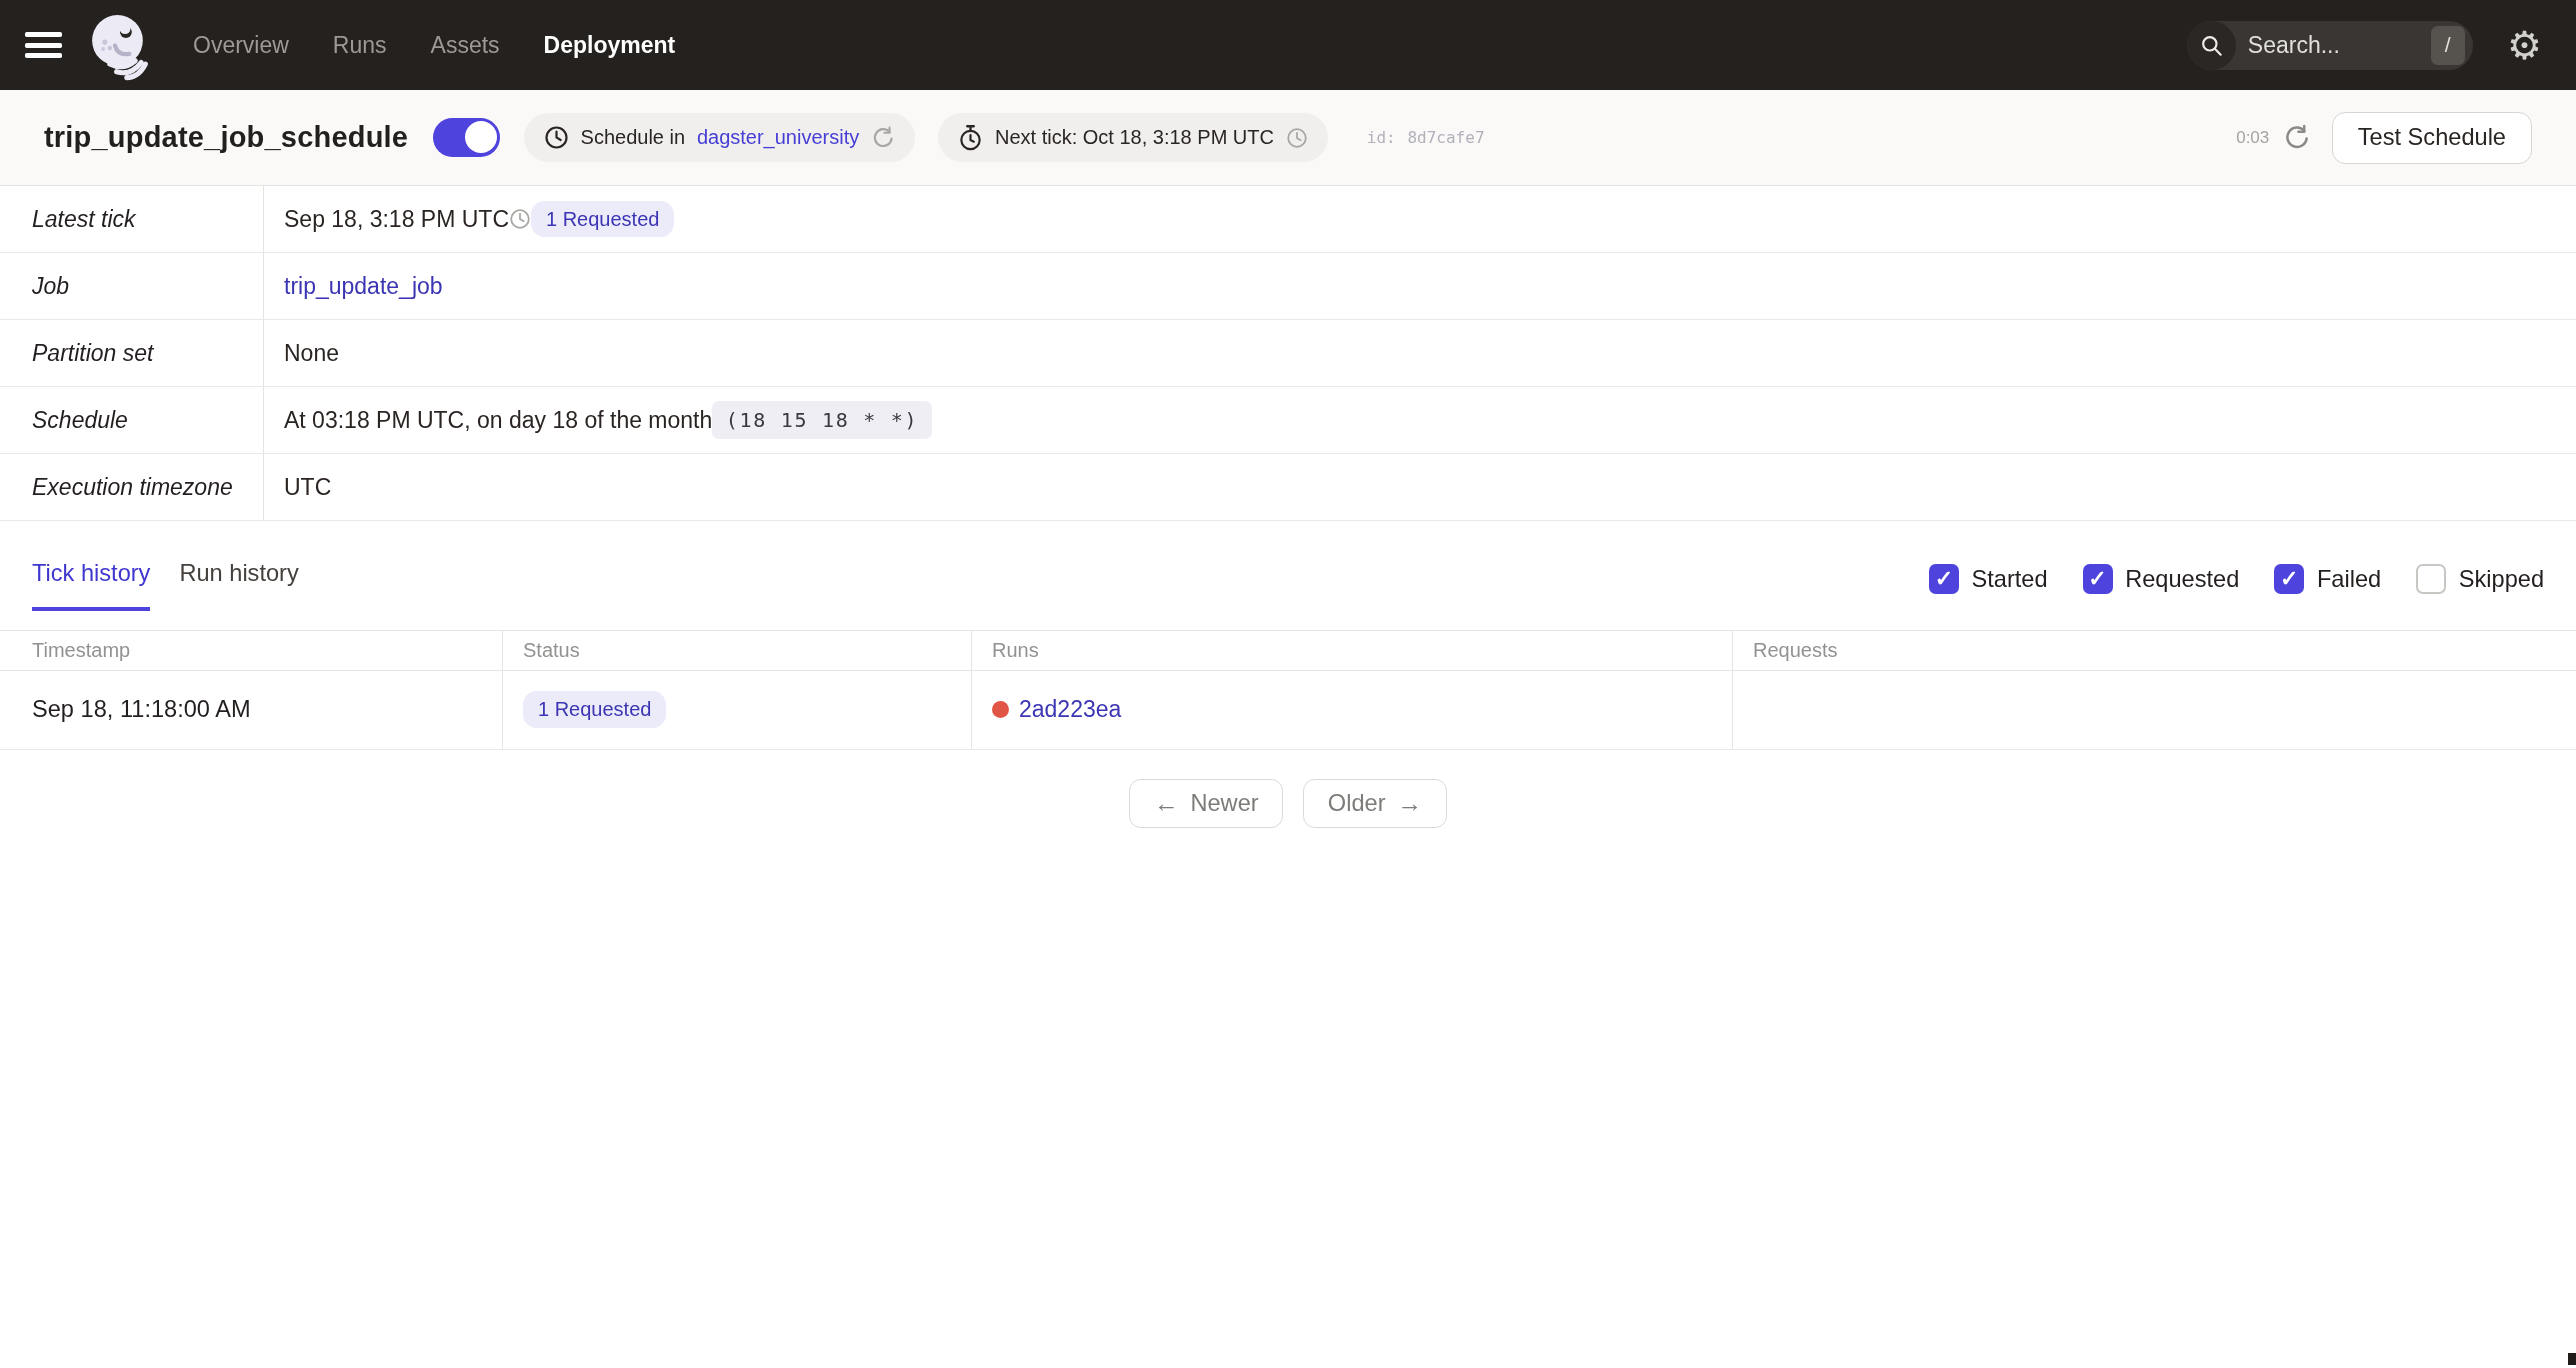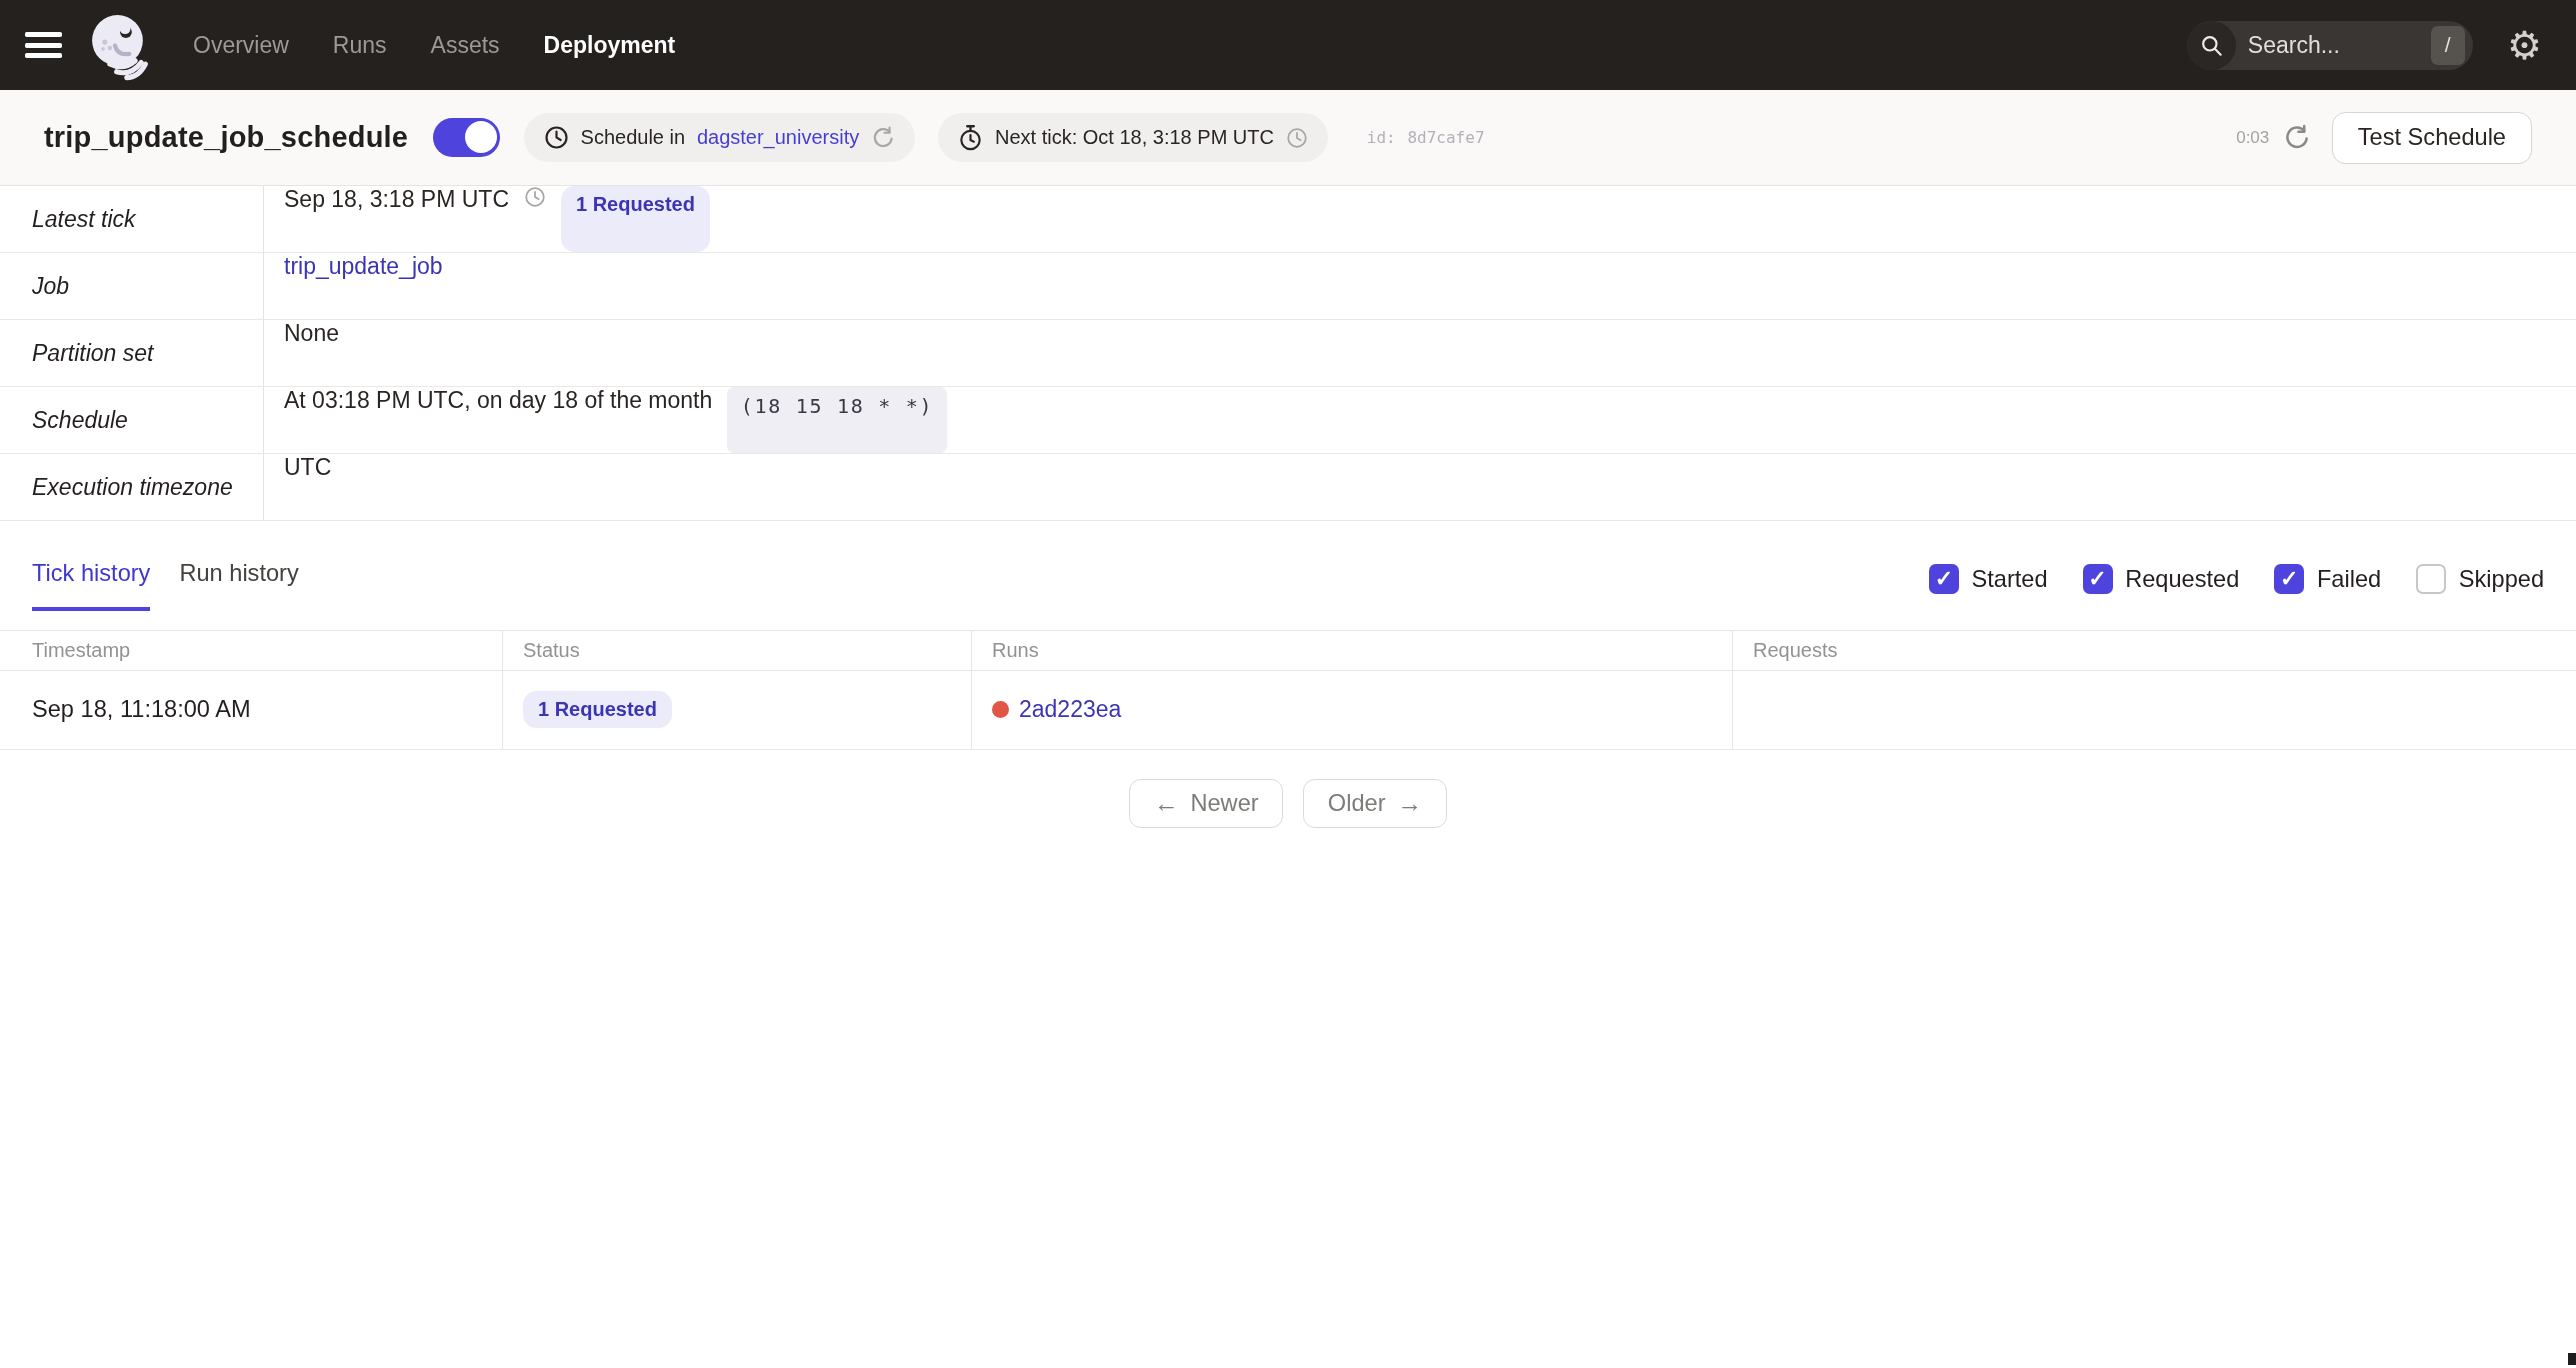--- a/index.html
+++ b/index.html
@@ -43,22 +43,22 @@
   .meta-pill a, .pill-link{ color:var(--pill-link); text-decoration:none; cursor:pointer; }
   .id-group{ margin-left:39px; font-family:"DejaVu Sans Mono","Liberation Mono",monospace; font-size:16px; color:#B2B0BA; display:flex; gap:11.8px; }
   .band-spacer{ flex:1; }
   .countdown{ font-size:17px; color:#A5A3A0; }
   .refresh-btn{ margin:0 22px 0 13.5px; display:flex; align-items:center; cursor:pointer; }
   .test-btn{ height:52px; border-radius:13.5px; border:1.7px solid #D7D5D2; background:#fff; font-size:23.6px; color:var(--ink2); padding:0 25px; font-family:"Liberation Sans",sans-serif; cursor:pointer; }
 
   
   .detail-row{ display:flex; min-height:67px; border-bottom:0.8px solid var(--border-light); background:#fff; }
   .detail-label{ width:264px; flex:none; border-right:0.8px solid #E5E3E0; display:flex; align-items:center; padding-left:32px; font-size:23px; color:var(--ink);font-style:italic; }
-  .detail-value{ flex:1; display:flex; gap:15px; padding-left:20px; font-size:23px; color:var(--ink2); }
-  .badge{ background:var(--badge-bg); color:var(--link); font-size:20px; padding:6.7px 15px; border-radius:13.5px; white-space:nowrap;font-weight:bold; }
+  .detail-value{ flex:1; display:flex; align-items:center; gap:0; padding-left:20px; font-size:23px; color:var(--ink2); }
+  .badge{ background:var(--badge-bg); color:var(--link); font-size:20px; padding:6.7px 15px; border-radius:13.5px; white-space:nowrap; }
   .detail-link{ color:var(--link); text-decoration:none; cursor:pointer; }
   .cron-chip{ font-family:"DejaVu Sans Mono","Liberation Mono",monospace; font-size:20px; background:#EFEEF4; color:#3B3844; border-radius:6.7px; padding:6.7px 13.5px; letter-spacing:1.7px; }
 
   
   .tabs-row{ margin-top:39px; padding:0 32px; display:flex; align-items:flex-end; justify-content:space-between; }
   .tabs{ display:flex; gap:29px; }
   .tab{ font-size:23.6px; padding-bottom:20px; cursor:pointer; color:#45413D; border-bottom:4.2px solid transparent; }
   .tab.active{ color:#4038CE; border-bottom-color:var(--accent); font-weight:500; }
   .filters{ display:flex; gap:35px; align-items:center; padding-bottom:17px; }
   .filter{ display:flex; align-items:center; gap:12.6px; cursor:pointer; }

